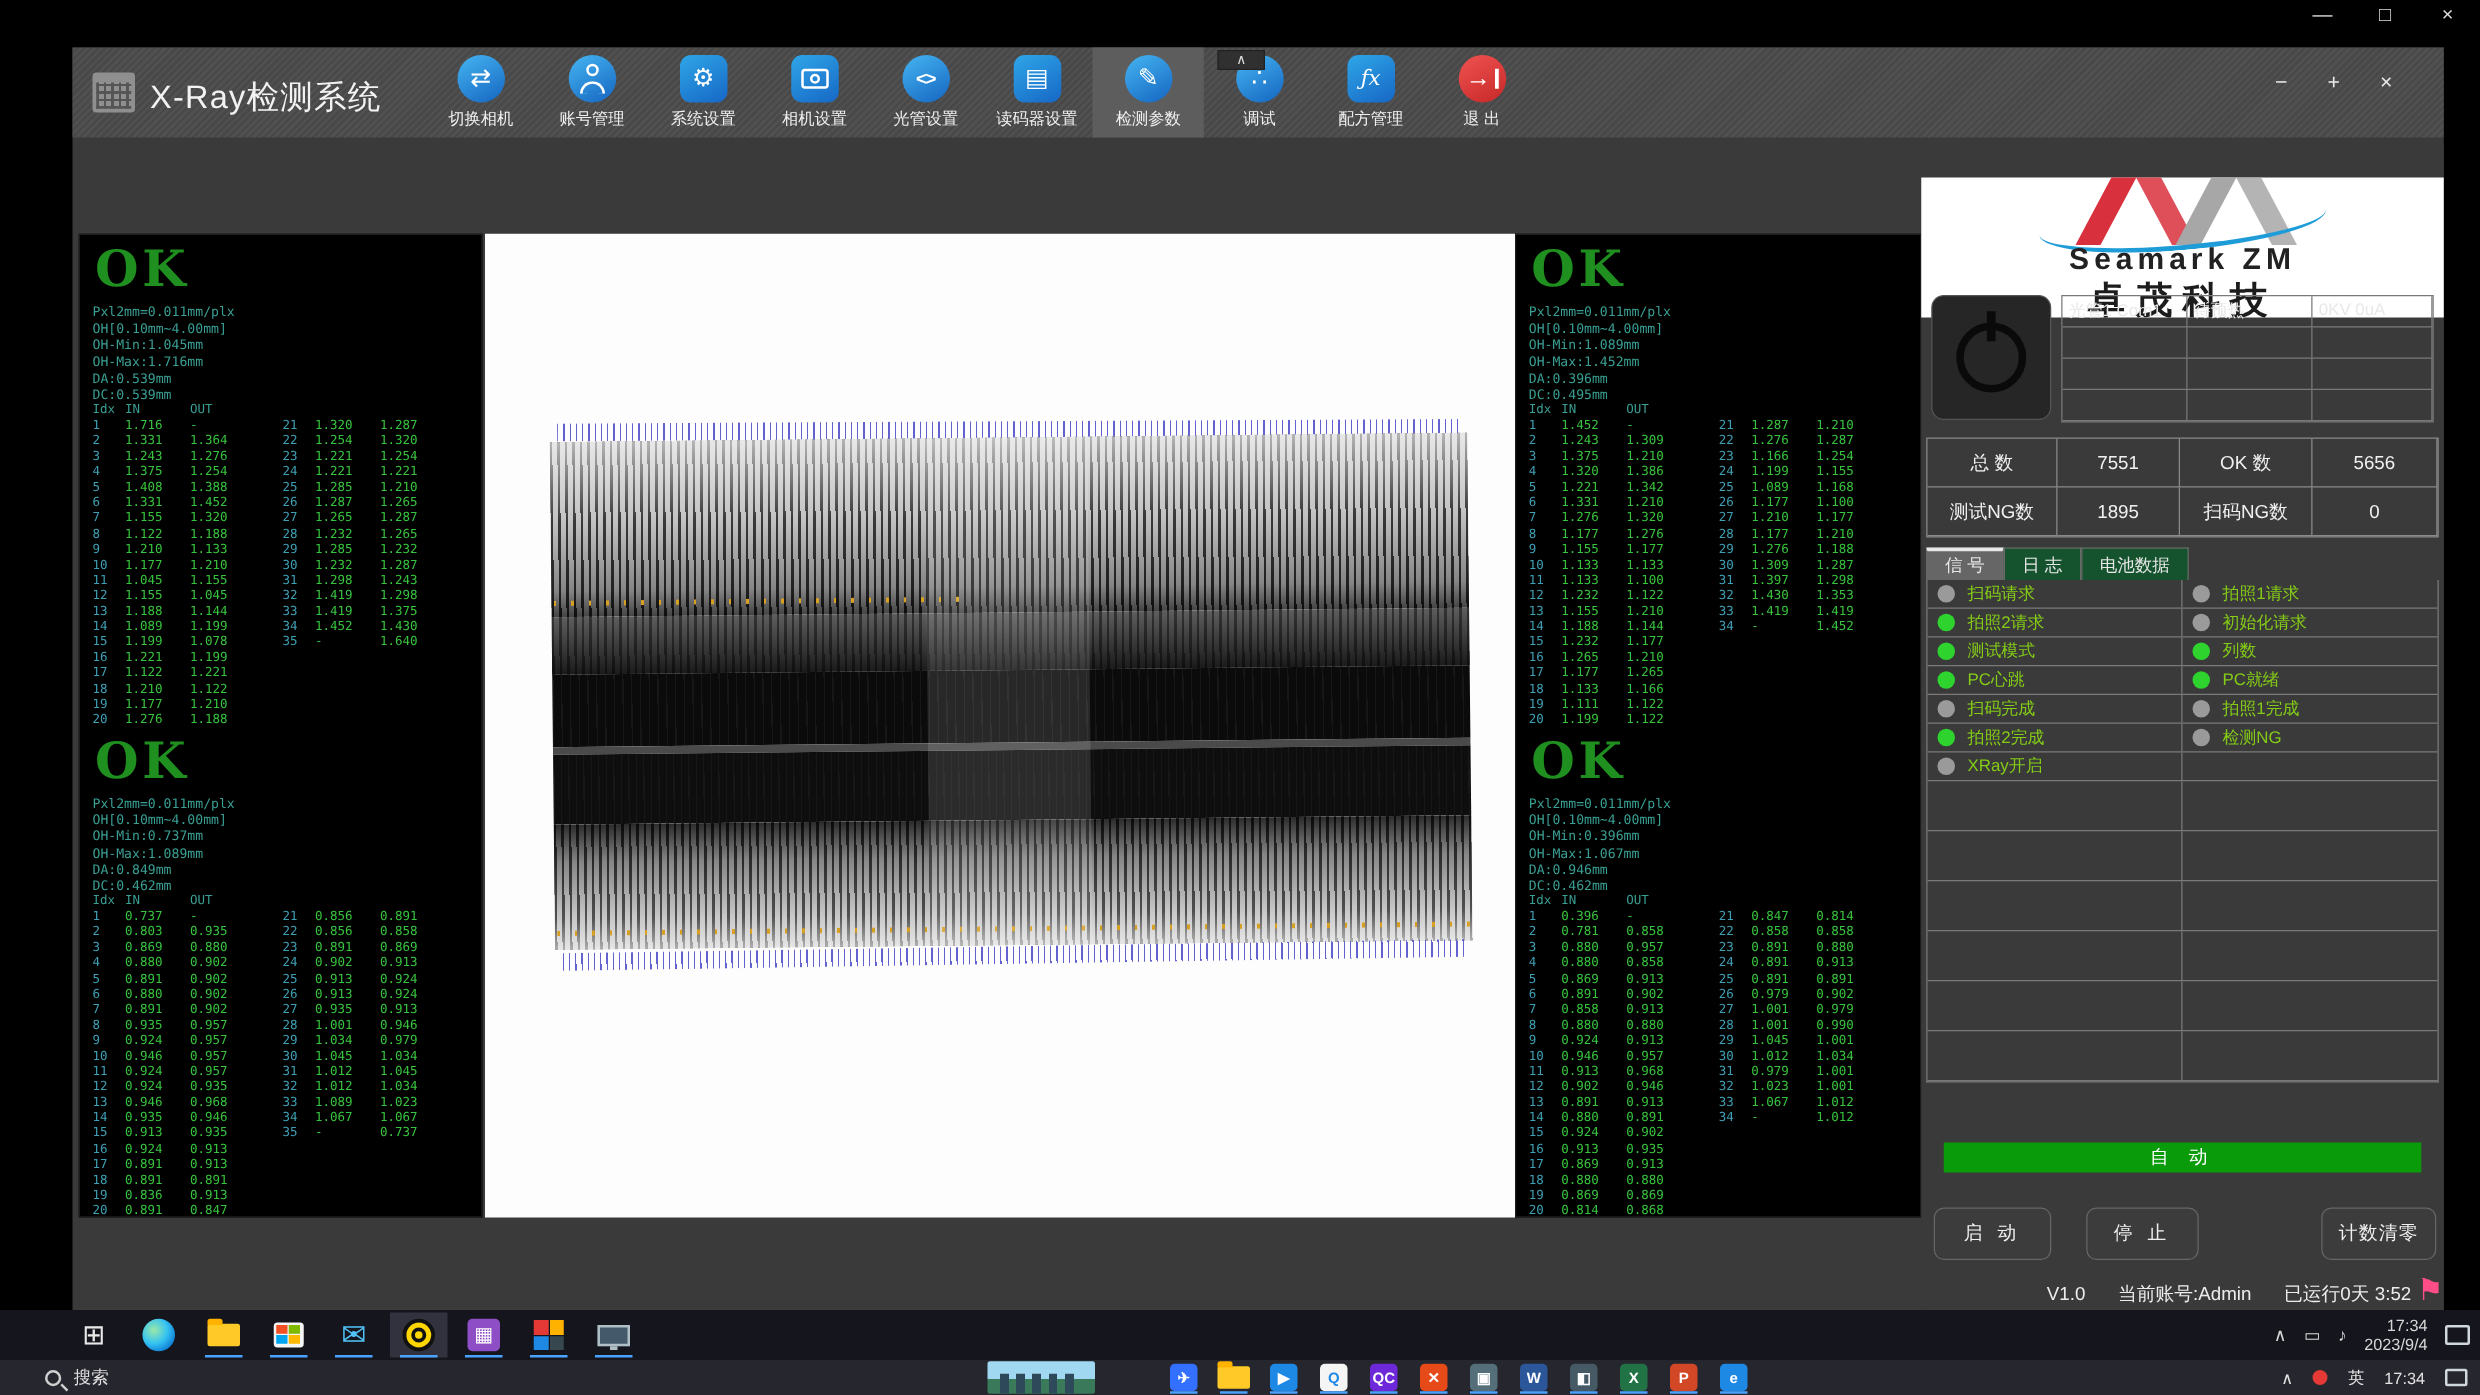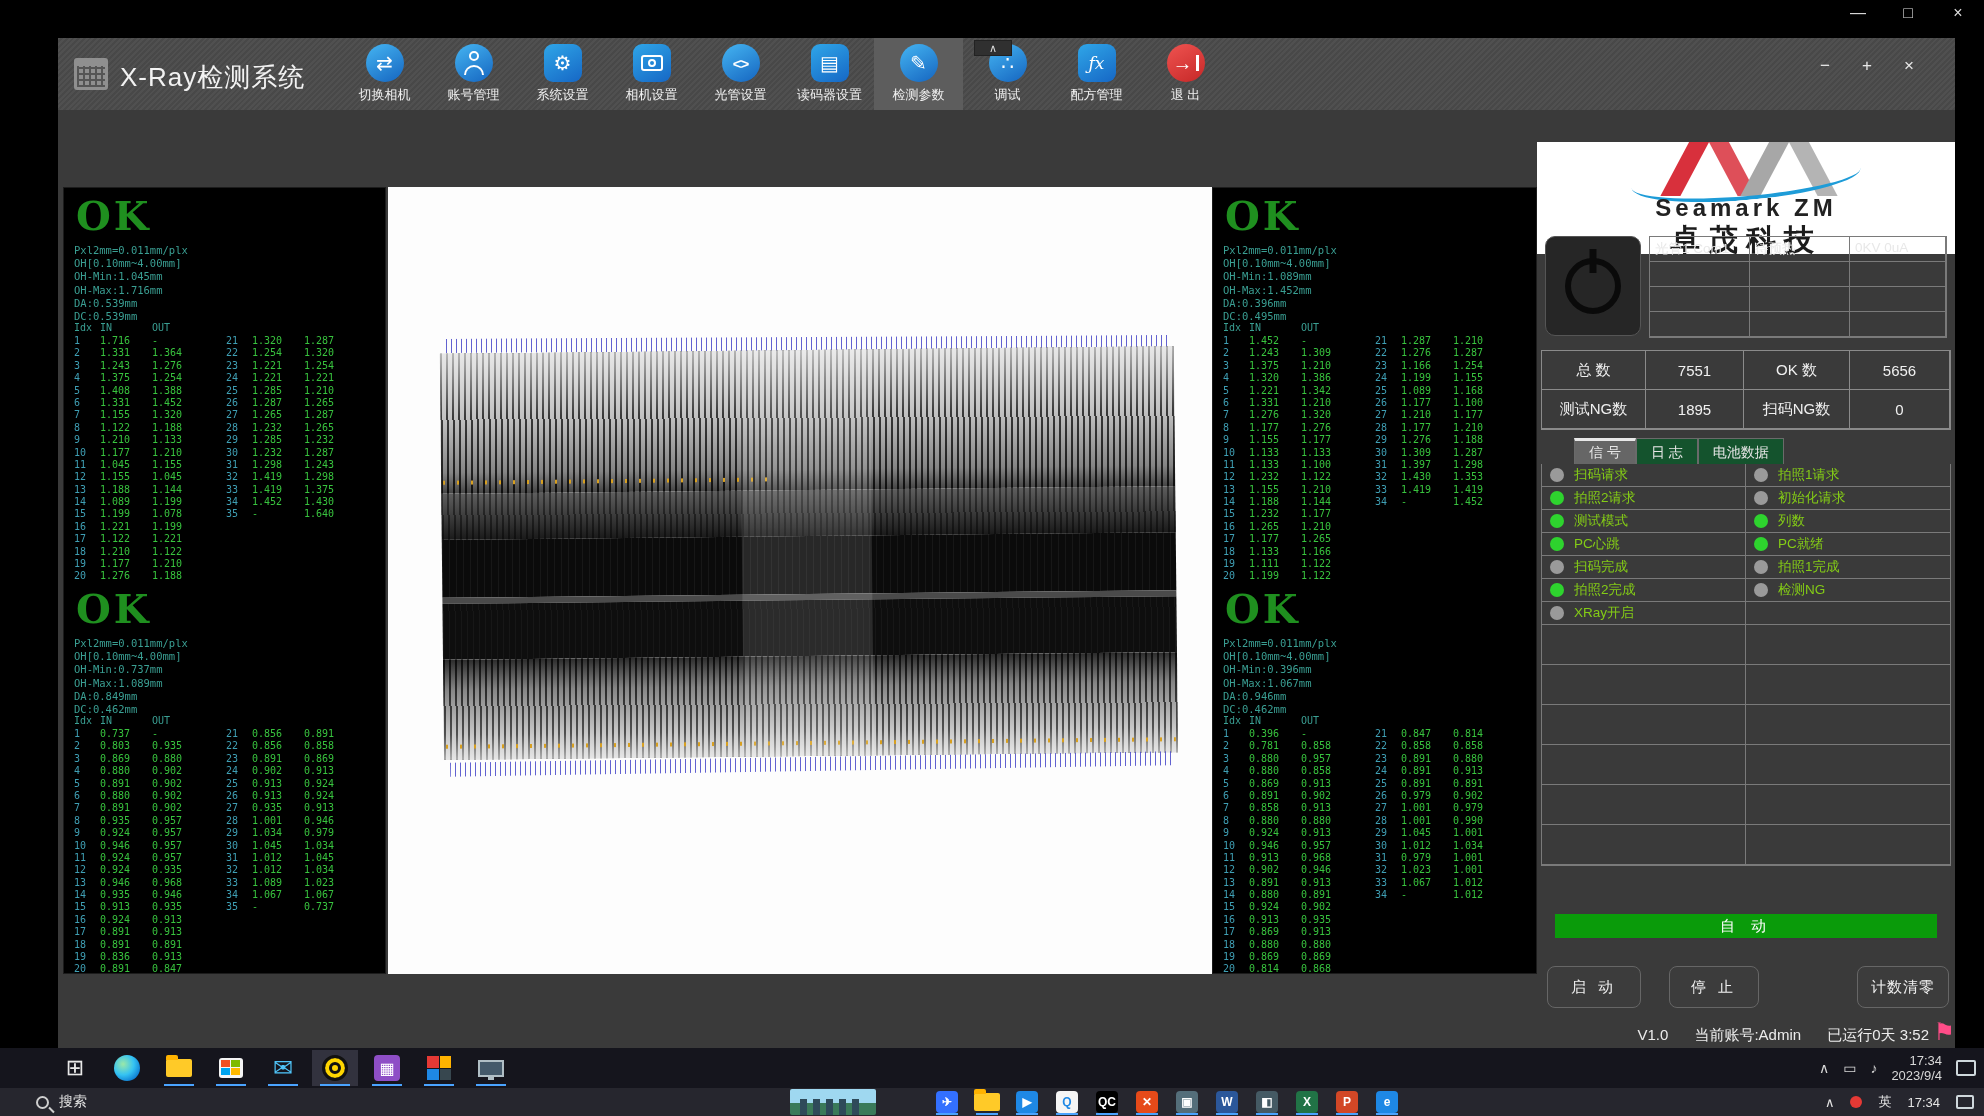--- a/index.html
+++ b/index.html
@@ -113,21 +113,21 @@
   .tube-table { position:absolute; left:112px; top:2px; width:298px; height:102px; border:1px solid #7a7a7a; display:grid;
     grid-template-columns:100px 100px 96px; grid-template-rows:repeat(4,1fr); }
   .tube-table div { border-right:1px solid #7a7a7a; border-bottom:1px solid #7a7a7a; padding:3px 5px; font-size:13.5px; color:#e8e8e8; overflow:hidden; }
 
   .stats { position:absolute; left:4px; top:236px; width:410px; height:80px; border:1px solid #8a8a8a; display:grid;
     grid-template-columns:104px 98px 106px 1fr; grid-template-rows:1fr 1fr; }
   .stats div { border-right:1px solid #8a8a8a; border-bottom:1px solid #8a8a8a; display:flex; align-items:center; justify-content:center; font-size:15px; color:#f0f0f0; }
 
   .tabs { position:absolute; left:4px; top:324px; height:26px; display:flex; }
   .tab { padding:0 14px; height:26px; line-height:26px; background:#14532d; border:1px solid #6a6a6a; border-bottom:none; font-size:14px; cursor:pointer; }
-  .tab.sel { background:#666; border-top:3px solid #e8e8e8; line-height:22px;margin-left:33px; }
+  .tab.sel { background:#666; border-top:3px solid #e8e8e8; line-height:22px; }
 
   .sigwrap { position:absolute; left:4px; top:350px; width:410px; border:1px solid #7a7a7a; border-top:none; }
   .sig-row { display:flex; height:23px; border-bottom:1px solid #7a7a7a; }
   .sig-row.empty { height:40px; }
   .sig-cell { width:50%; position:relative; border-right:1px solid #7a7a7a; }
   .sig-cell:last-child { border-right:none; }
   .sig-dot { position:absolute; left:8px; top:50%; transform:translateY(-50%); width:14px; height:14px; border-radius:50%; background:#9a9a9a; }
   .sig-dot.on { background:#2ed32e; }
   .sig-label { position:absolute; left:32px; top:50%; transform:translateY(-50%); font-size:13.5px; color:#84cc16; white-space:nowrap; }
 
@@ -742,21 +742,21 @@
         </div>
         <div class="oitem" style="left: 1010px;">
           <div class="otile" style="background: rgb(30, 136, 229); color: rgb(255, 255, 255);">▶</div>
           <div class="uline"></div>
         </div>
         <div class="oitem" style="left: 1050px;">
           <div class="otile" style="background: rgb(245, 245, 245); color: rgb(30, 136, 229);">Q</div>
           <div class="uline"></div>
         </div>
         <div class="oitem" style="left: 1090px;">
-          <div class="otile" style="background: #000000; color: rgb(255, 255, 255);">QC</div>
+          <div class="otile" style="background: #6d28d9; color: rgb(255, 255, 255);">QC</div>
           <div class="uline"></div>
         </div>
         <div class="oitem" style="left: 1130px;">
           <div class="otile" style="background: rgb(230, 74, 25); color: rgb(255, 255, 255);">✕</div>
           <div class="uline"></div>
         </div>
         <div class="oitem" style="left: 1170px;">
           <div class="otile" style="background: rgb(84, 110, 122); color: rgb(255, 255, 255);">▣</div>
           <div class="uline"></div>
         </div>

